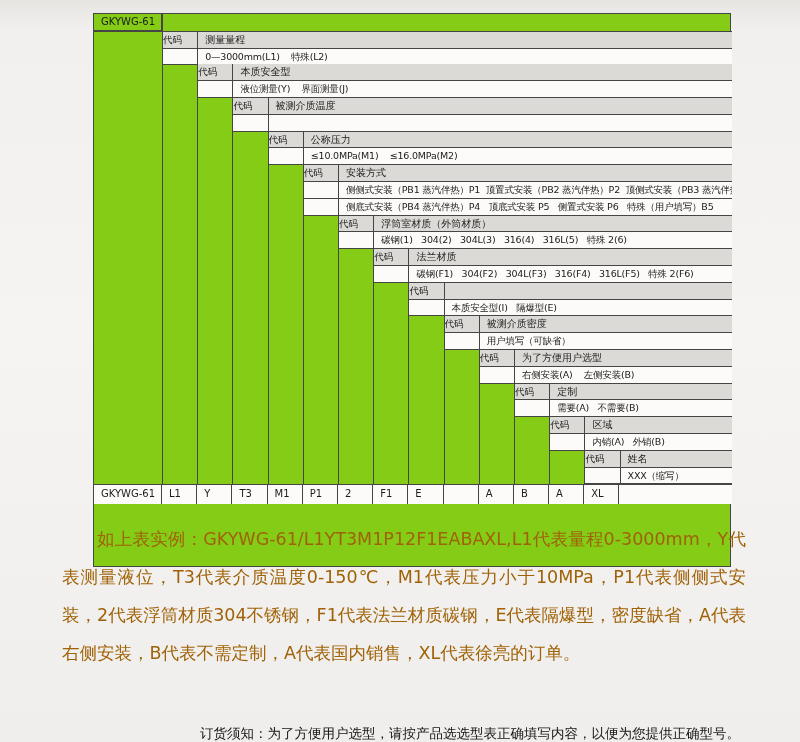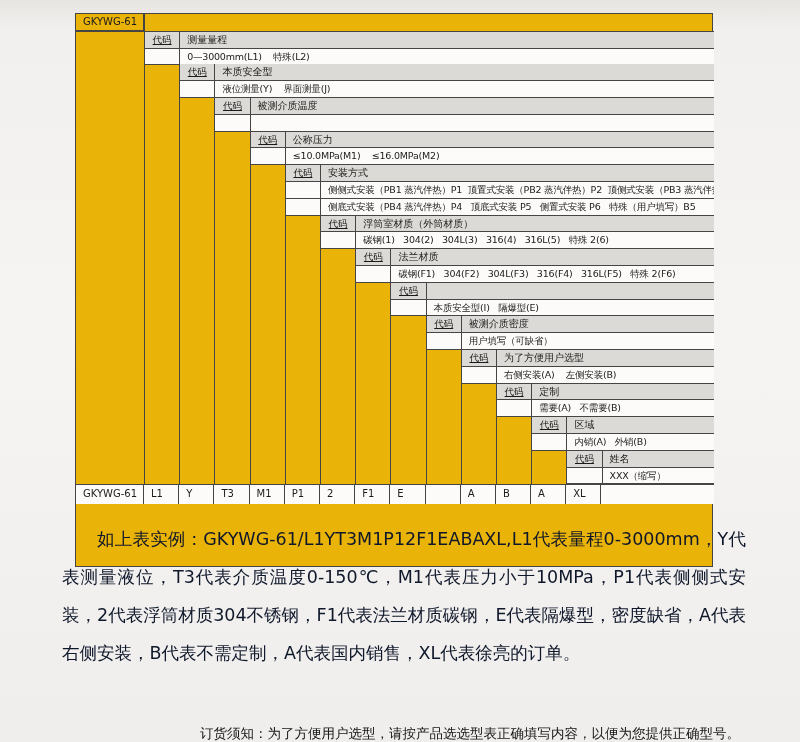--- a/index.html
+++ b/index.html
@@ -2,37 +2,37 @@
 <html><head>
 <meta charset="utf-8">
 <style>
   html,body{margin:0;padding:0;}
   body{
     width:800px;height:742px;position:relative;overflow:hidden;
     background:linear-gradient(180deg,#e7e5e2 0%,#f1f0ee 4%,#f5f4f2 45%,#efeeec 100%);
     font-family:"DejaVu Sans","Liberation Sans",sans-serif;color:#1b1b1b;
   }
   .tbl{
-    position:absolute;left:75px;top:13px;width:638px;height:554px;
-    border:1px solid #454545;background:#eab308;box-sizing:border-box;
+    position:absolute;left:93px;top:13px;width:638px;height:554px;
+    border:1px solid #454545;background:#84cc16;box-sizing:border-box;
   }
   .cell0{
     position:absolute;left:0;top:0;width:68px;height:16.8px;box-sizing:border-box;
     border-right:1px solid #454545;border-bottom:1px solid #454545;
     font-size:10px;line-height:16px;padding-left:7px;white-space:nowrap;overflow:hidden;
   }
   .step{position:absolute;box-sizing:border-box;}
   .row{
     display:flex;height:16.8px;box-sizing:border-box;
     border-left:1px solid #454545;border-bottom:1px solid #454545;background:#fcfbf9;
   }
   .row.hdr{background:#dbdad6;}
   .code{
     width:35.2px;flex:0 0 35.2px;box-sizing:border-box;border-right:1px solid #454545;
-    font-size:9.5px;line-height:16px;text-align:center;white-space:nowrap;overflow:hidden;text-decoration:underline;
+    font-size:9.5px;line-height:16px;text-align:left;white-space:nowrap;overflow:hidden;
   }
   .title{
     flex:1;font-size:10px;line-height:16px;padding-left:7px;
     white-space:pre;overflow:hidden;
   }
   .options{
     flex:1;font-size:9.5px;line-height:16px;padding-left:7px;
     white-space:pre;overflow:hidden;letter-spacing:-0.2px;
   }
   .vline{position:absolute;width:1px;background:#454545;}
@@ -42,21 +42,21 @@
     box-sizing:border-box;border-top:1px solid #454545;background:#fcfbf9;
   }
   .bcell{
     box-sizing:border-box;border-right:1px solid #454545;flex:0 0 35.2px;width:35.2px;
     font-size:10px;line-height:18px;padding-left:7px;white-space:nowrap;overflow:hidden;
   }
   .bcell.model{flex:0 0 68px;width:68px;}
   .bcell.tail{flex:1;border-right:none;}
   .example{
     position:absolute;left:62px;top:520px;width:684px;
-    font-size:17.5px;line-height:38px;text-align:justify;text-indent:2em;color:#0f172a;
+    font-size:17.5px;line-height:38px;text-align:justify;text-indent:2em;color:#a16207;
   }
   .note{
     position:absolute;left:200px;top:725px;font-size:13.5px;line-height:20px;
     color:#141414;white-space:nowrap;font-family:Liberation Mono, monospace;
   }
 </style>
 </head>
 <body>
 
 <div class="tbl">

